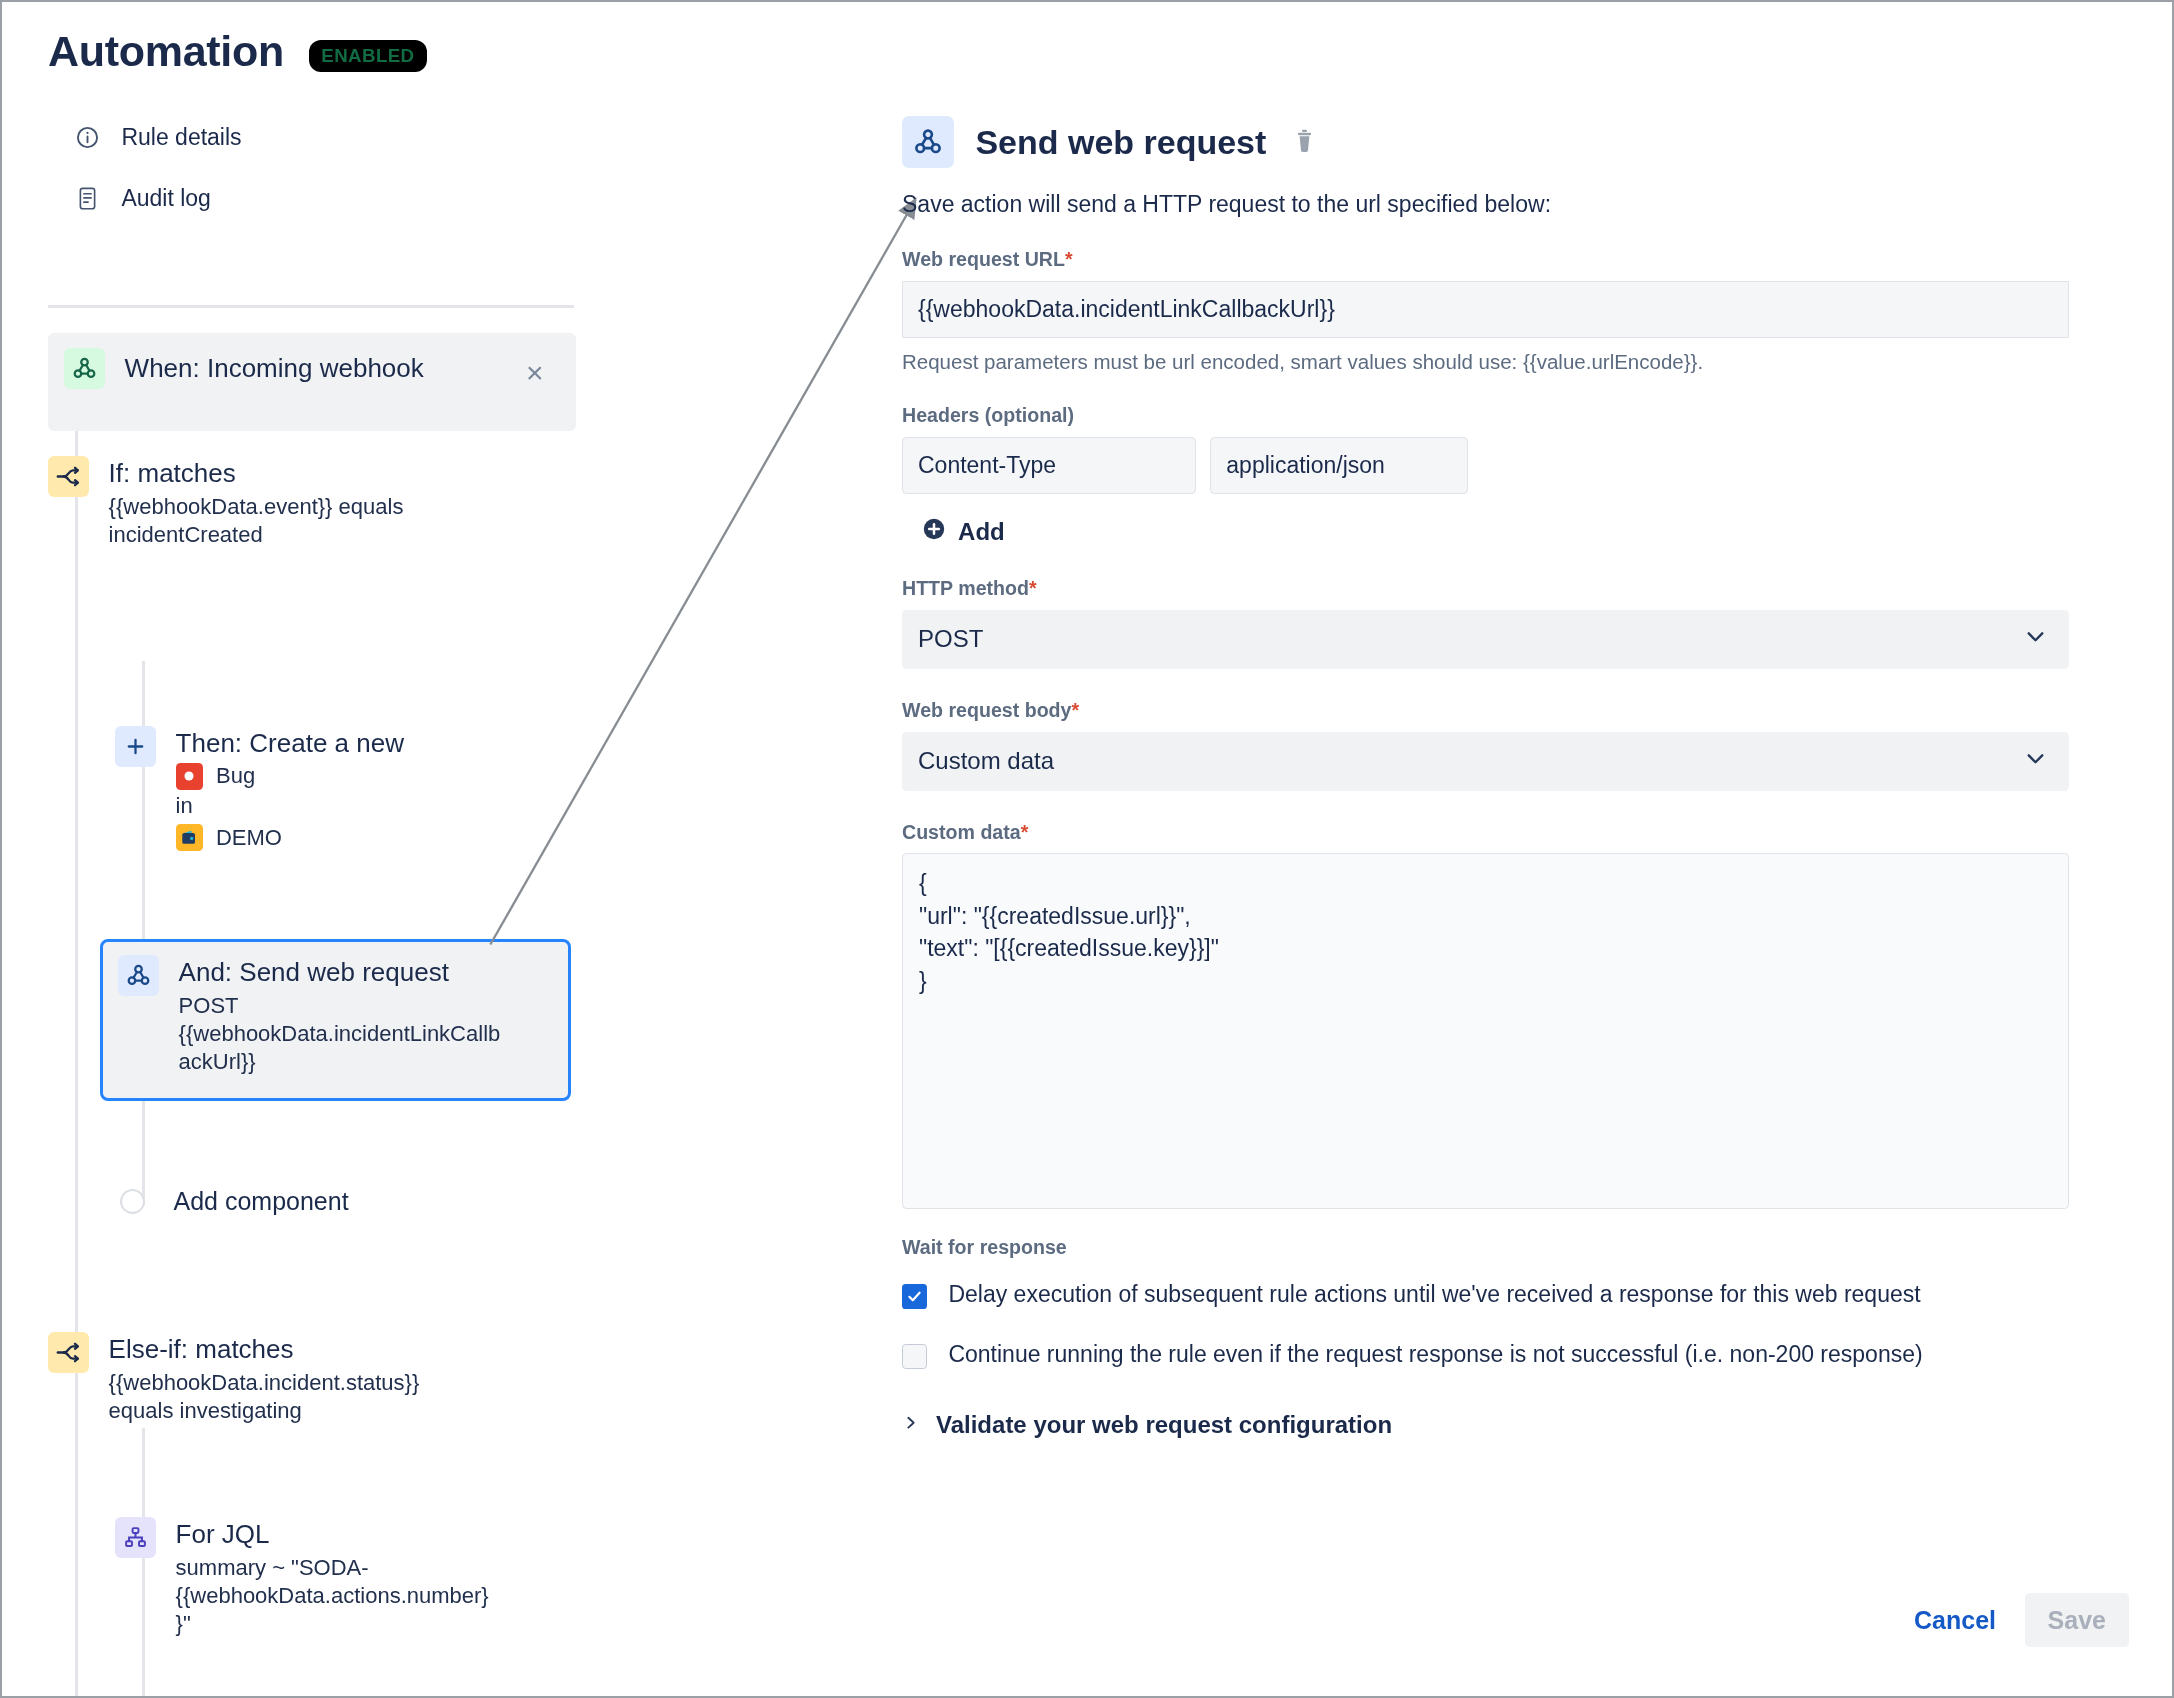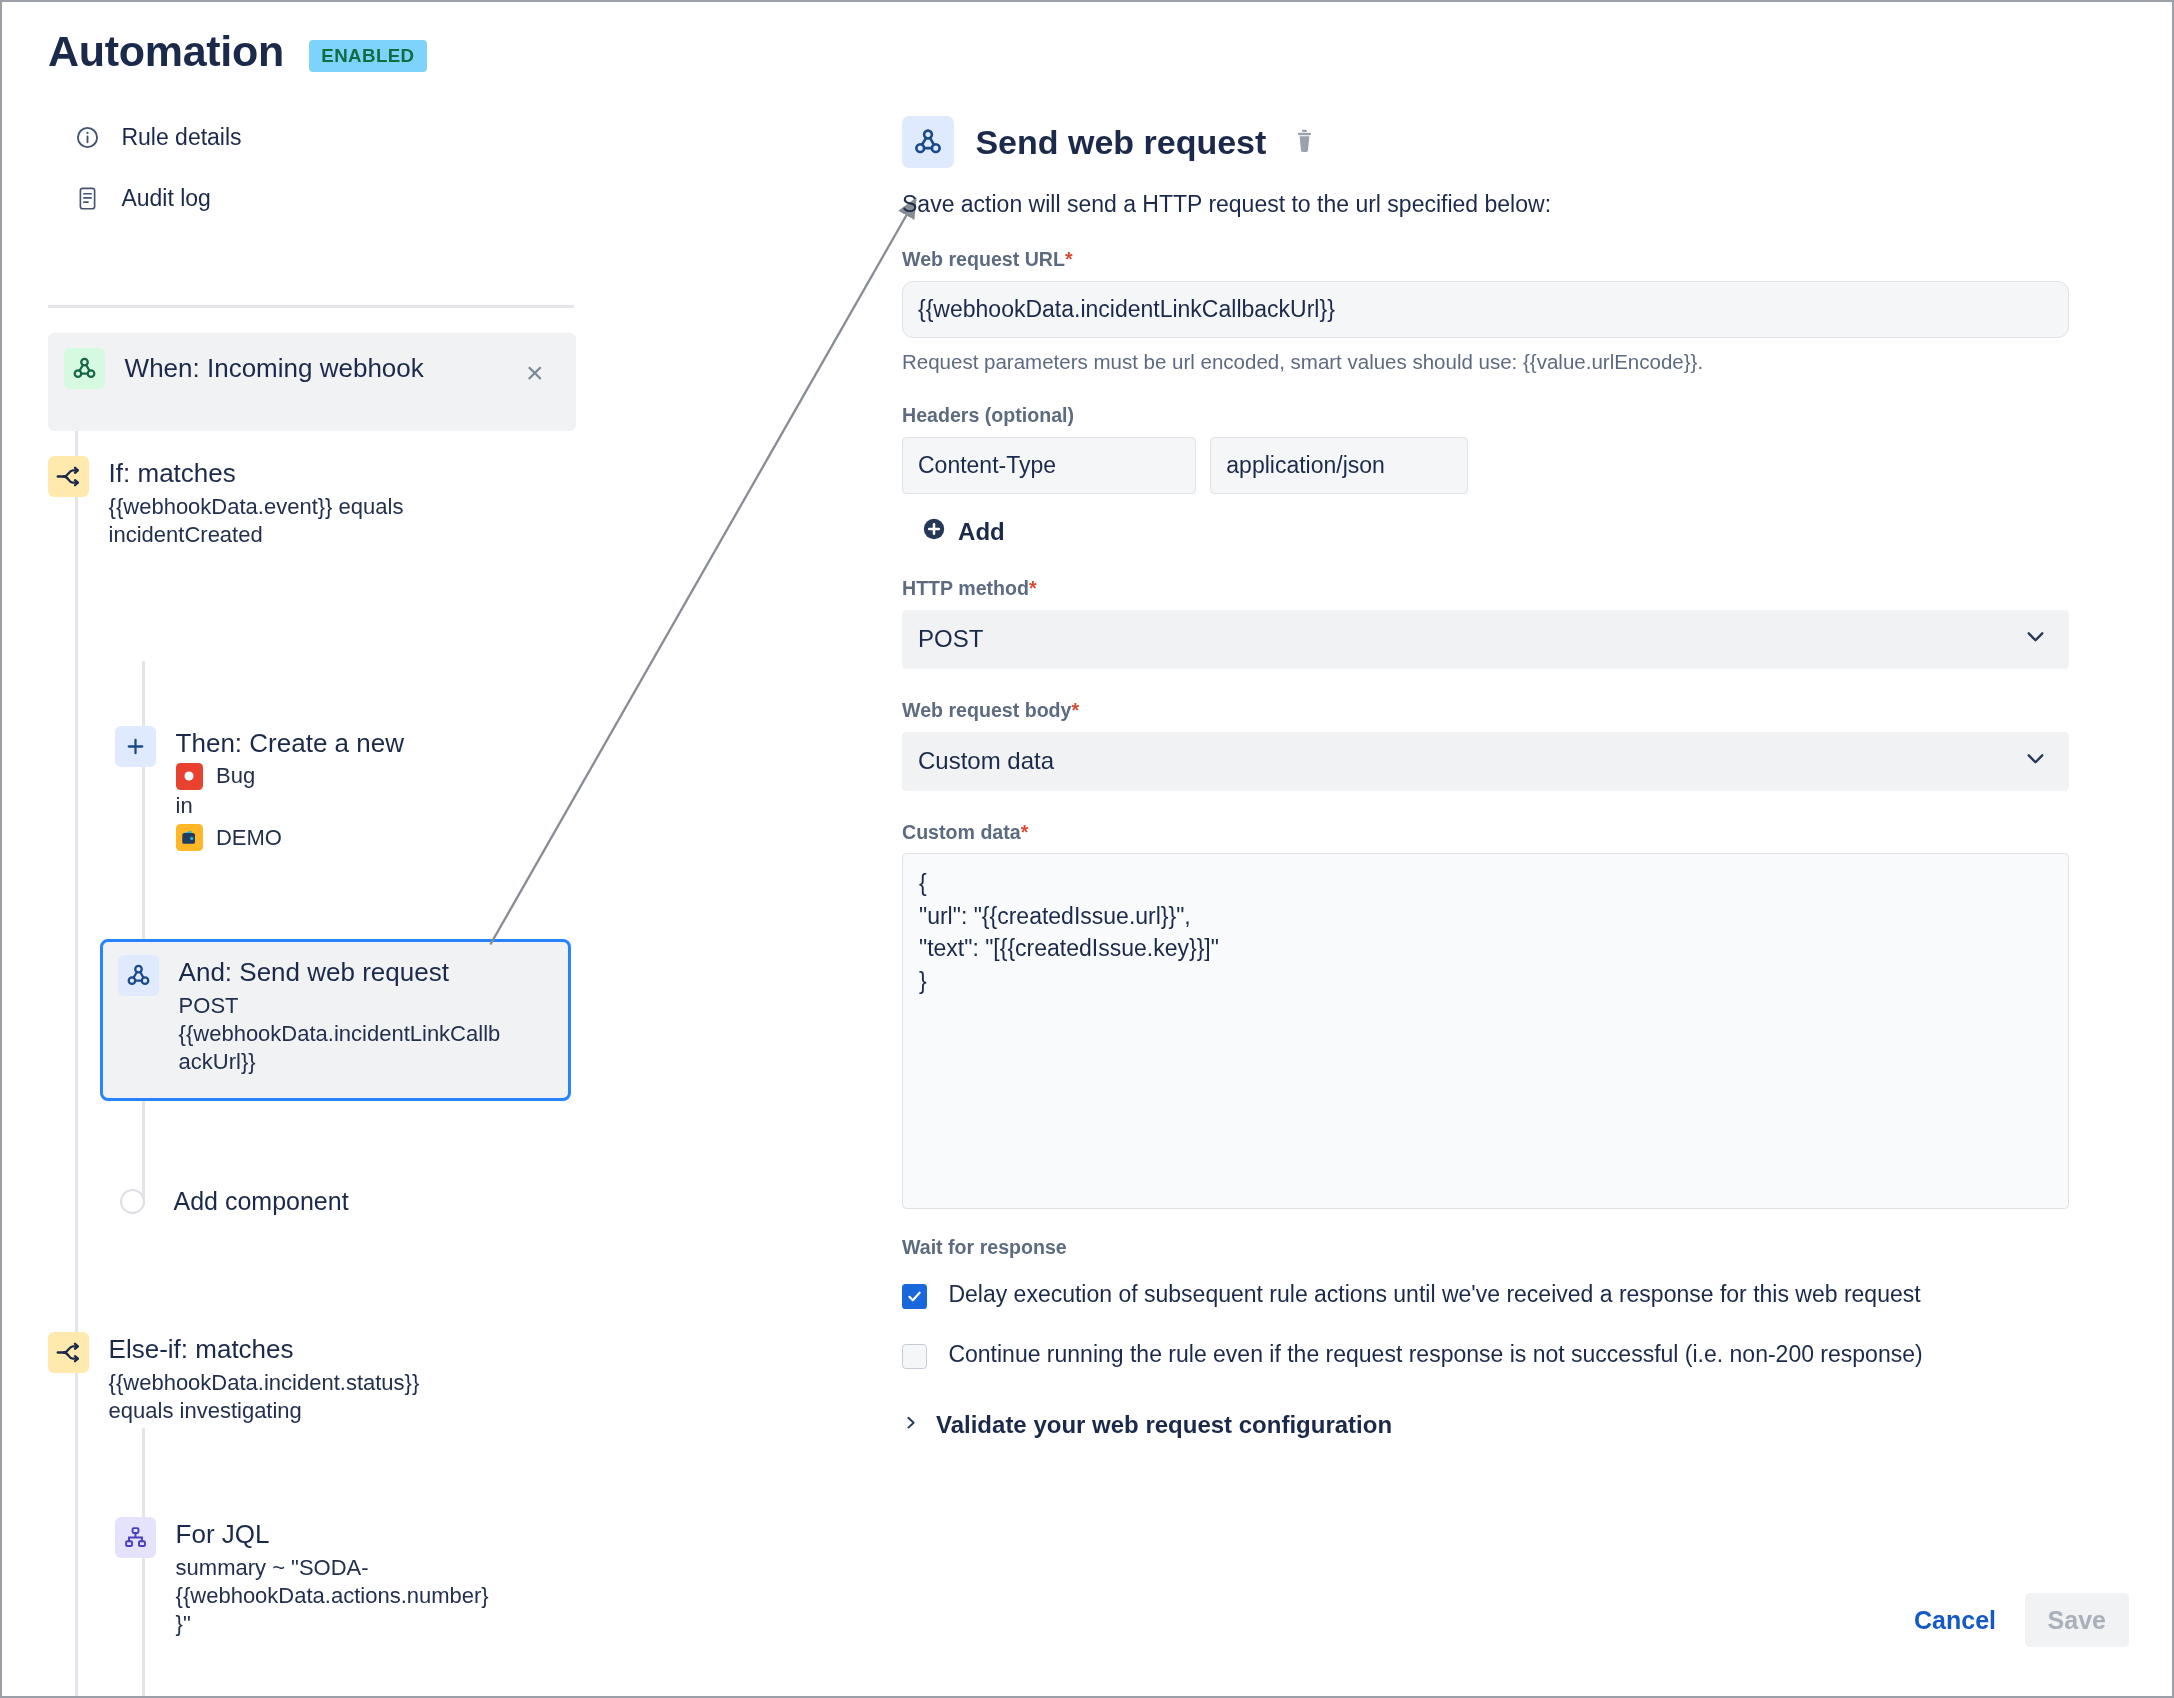--- a/index.html
+++ b/index.html
@@ -23,27 +23,27 @@
     left: 46px; top: 25px;
     display: flex; align-items: center; gap: 25px;
   }
   #app-title {
     font-size: 43px;
     font-weight: 700;
     color: #1b2a4a;
     letter-spacing: -0.3px;
   }
   #status-badge {
-    background: #7dd3fc;
+    background: #000000;
     color: #116c43;
     font-size: 18.7px;
     font-weight: 700;
     letter-spacing: 0.4px;
     padding: 4.5px 12.5px 5.3px;
-    border-radius: 4px;
+    border-radius: 12px;
     margin-top: 9px;
   }
 
   
   #sidebar {
     position: absolute;
     left: 46px; top: 114px;
     width: 535px;
   }
   #rule-name {
@@ -198,21 +198,21 @@
     font-weight: 700;
     color: #5c6b80;
     margin-top: 30px;
     margin-bottom: 9.8px;
   }
   .req { color: #d84a32; font-weight: 700; }
   .input-box {
     width: 1167px; height: 57px;
     background: #f4f6f8;
     border: 1.8px solid #dfe2e7;
-    border-radius: 11px;
+    border-radius: 1px;
     display: flex; align-items: center;
     padding: 0 15px;
     font-size: 23px;
     color: #1b2a4a;
     cursor: text;
   }
   .help-text {
     font-size: 20.5px;
     color: #5c6b80;
     margin-top: 12.5px;

